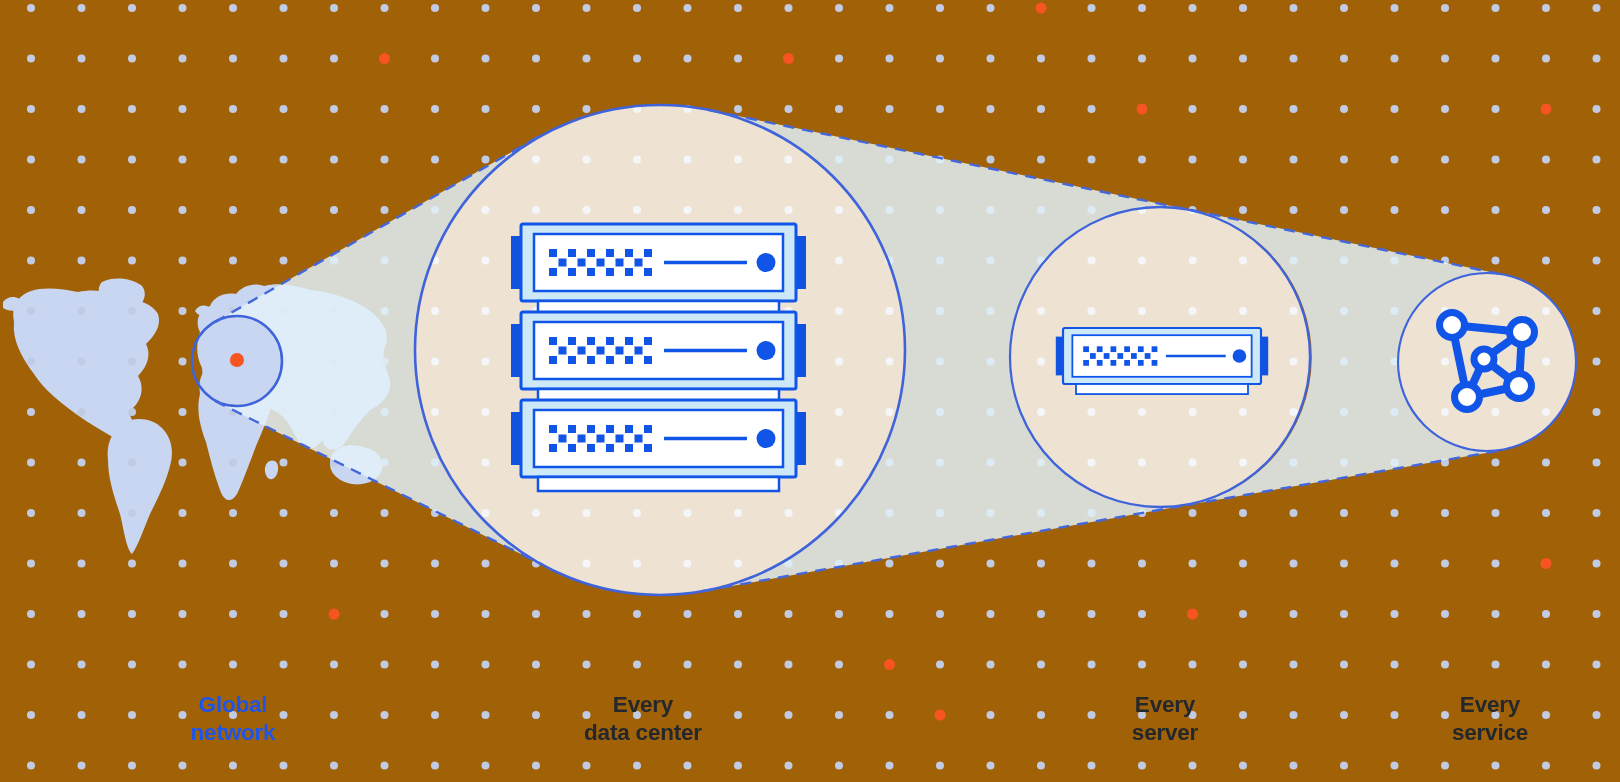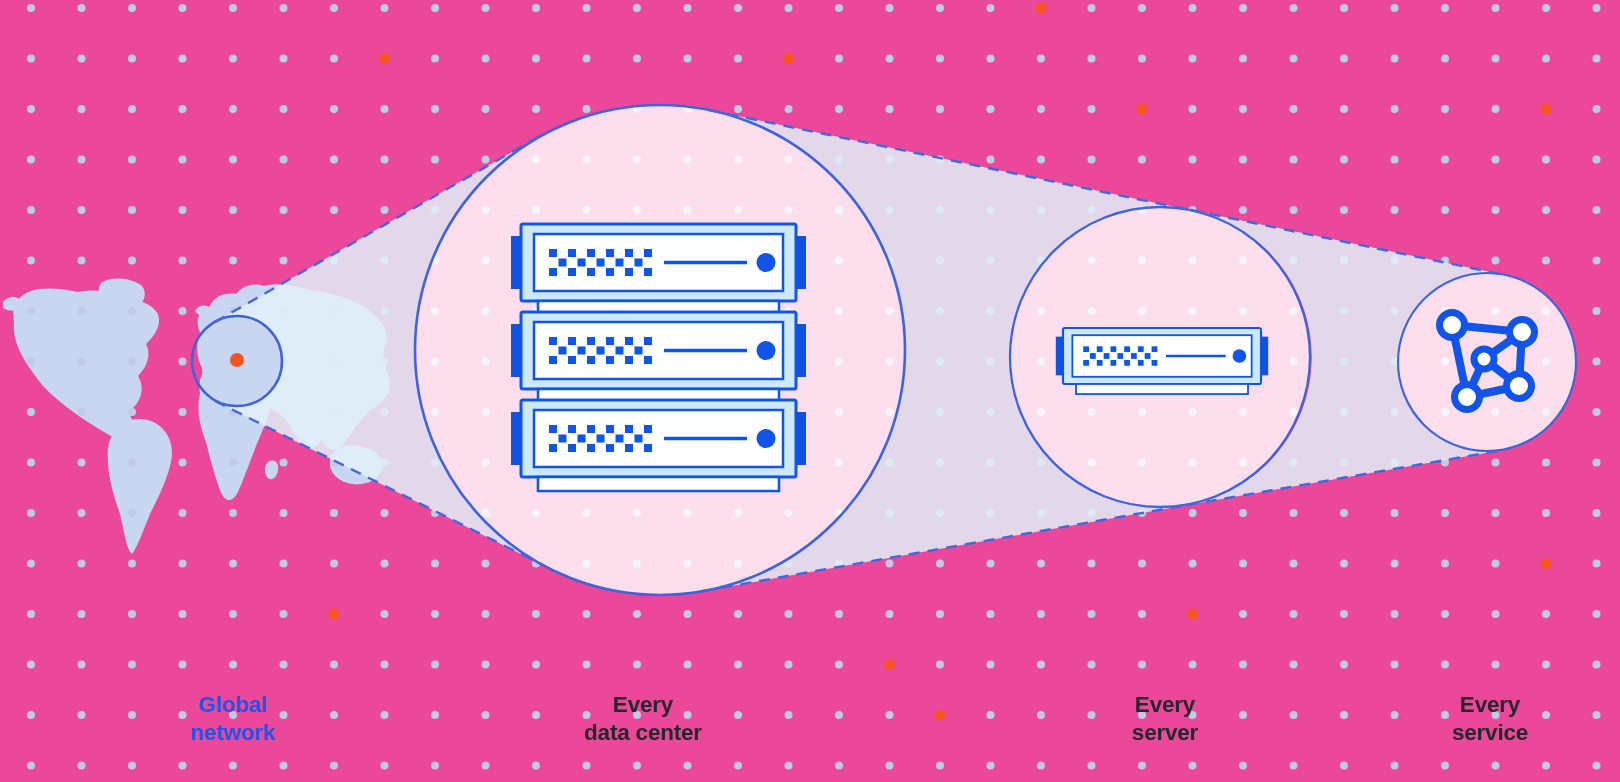--- a/index.html
+++ b/index.html
@@ -1,16 +1,16 @@
 <!DOCTYPE html>
 <html><head>
 <meta charset="utf-8">
 <style>
   html,body{margin:0;padding:0;background:#ffffff;}
-  .canvas-wrap{width:1620px;height:782px;position:relative;overflow:hidden;background:#ec4899;}
+  .canvas-wrap{width:1620px;height:782px;position:relative;overflow:hidden;background:#a16207;}
   svg{display:block;}
   .lbl{font-family:"Liberation Sans","DejaVu Sans",sans-serif;font-weight:700;font-size:22.5px;text-anchor:middle;letter-spacing:-0.2px;}
 </style>
 </head>
 <body>
 
 <div class="canvas-wrap">
   <svg id="scene" width="1620" height="782" viewBox="0 0 1620 782">
     <g id="layer-map">
         <path d="M18,300 C30,284 58,288 78,292 C96,288 112,292 120,300 C138,298 152,304 158,314 C162,326 154,336 146,344 C152,356 146,368 138,376 C146,390 140,404 128,412 C136,424 134,436 142,444 C136,452 126,448 118,440 C104,432 90,424 76,414 C60,402 44,390 34,374 C22,358 12,340 14,322 C12,310 14,306 18,300 Z" fill="#C8D6F2"></path>

